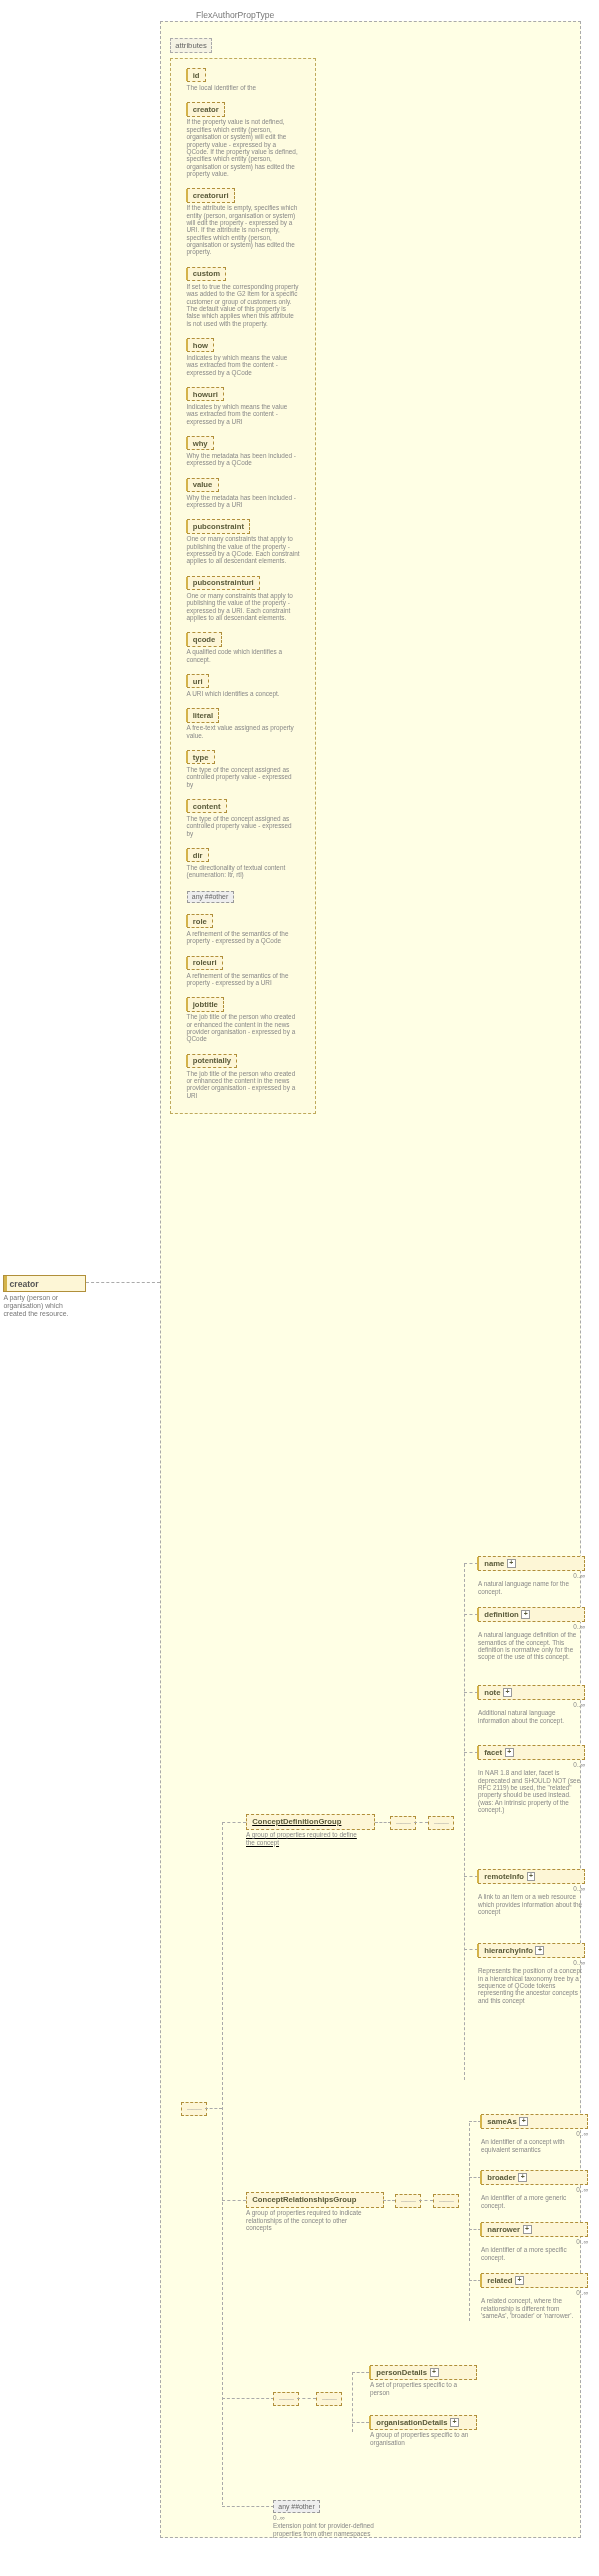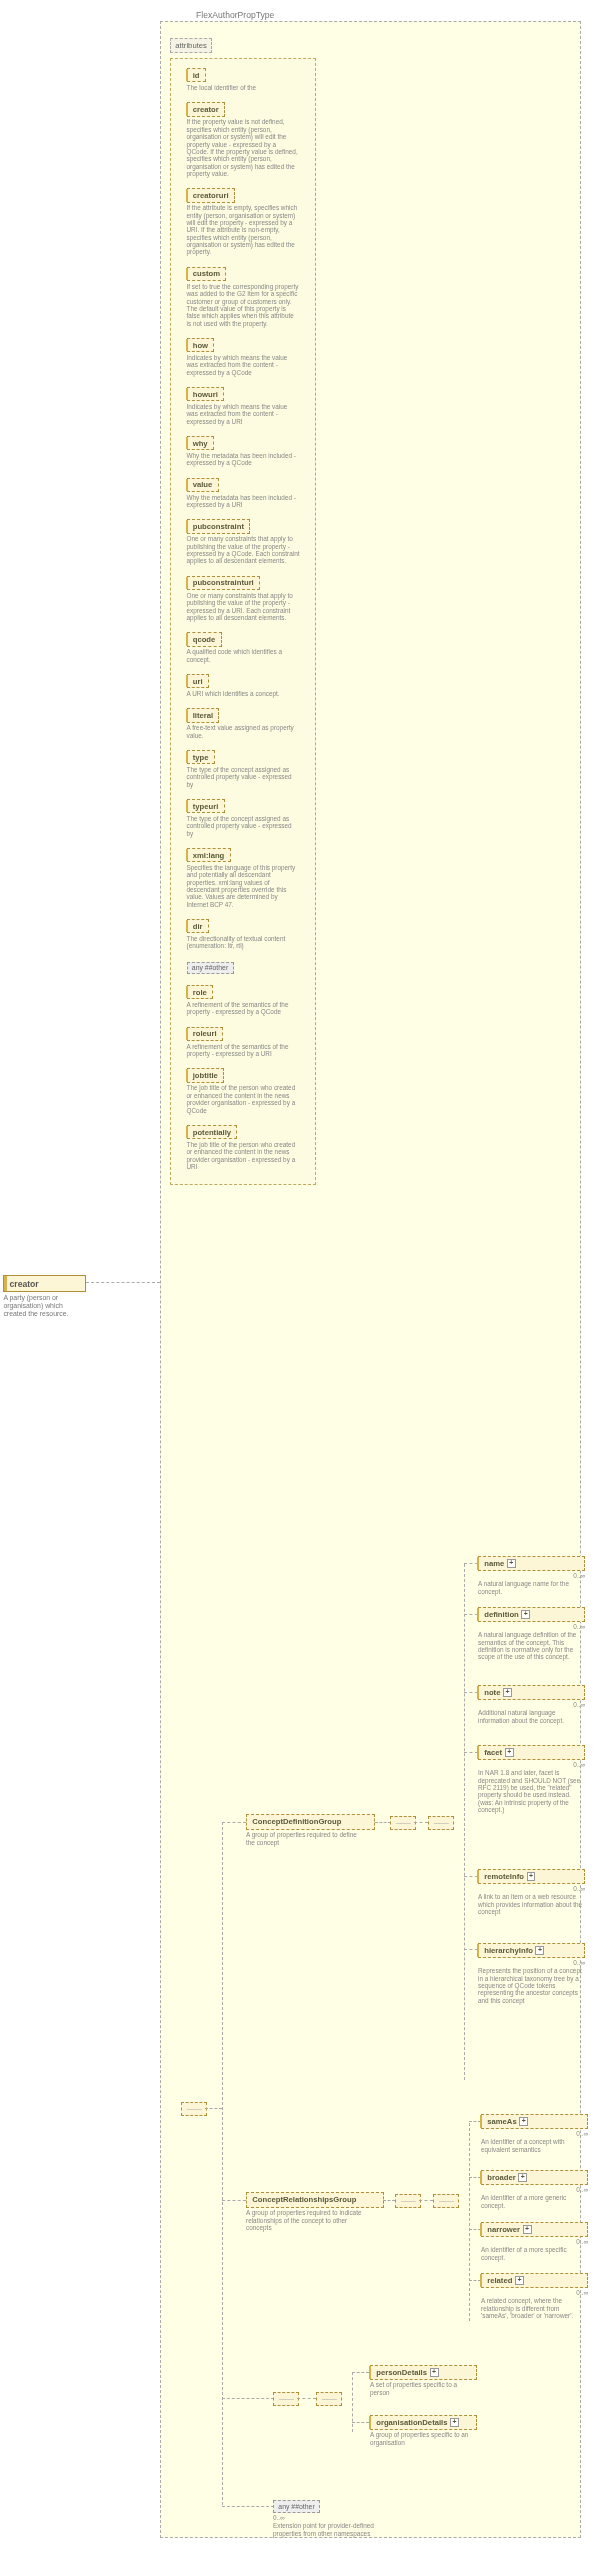--- a/index.html
+++ b/index.html
@@ -237,37 +237,36 @@
         <div class="attr-item"><div class="attr-name">how</div><div class="attr-desc">Indicates by which means the value was extracted from the content - expressed by a QCode</div></div>
         <div class="attr-item"><div class="attr-name">howuri</div><div class="attr-desc">Indicates by which means the value was extracted from the content - expressed by a URI</div></div>
         <div class="attr-item"><div class="attr-name">why</div><div class="attr-desc">Why the metadata has been included - expressed by a QCode</div></div>
         <div class="attr-item"><div class="attr-name">value</div><div class="attr-desc">Why the metadata has been included - expressed by a URI</div></div>
         <div class="attr-item"><div class="attr-name">pubconstraint</div><div class="attr-desc">One or many constraints that apply to publishing the value of the property - expressed by a QCode. Each constraint applies to all descendant elements.</div></div>
         <div class="attr-item"><div class="attr-name">pubconstrainturi</div><div class="attr-desc">One or many constraints that apply to publishing the value of the property - expressed by a URI. Each constraint applies to all descendant elements.</div></div>
         <div class="attr-item"><div class="attr-name">qcode</div><div class="attr-desc">A qualified code which identifies a concept.</div></div>
         <div class="attr-item"><div class="attr-name">uri</div><div class="attr-desc">A URI which identifies a concept.</div></div>
         <div class="attr-item"><div class="attr-name">literal</div><div class="attr-desc">A free-text value assigned as property value.</div></div>
         <div class="attr-item"><div class="attr-name">type</div><div class="attr-desc">The type of the concept assigned as controlled property value - expressed by</div></div>
-        <div class="attr-item"><div class="attr-name">typeuri</div><div class="attr-desc">The type of the concept assigned as controlled property value - expressed by</div></div>
-        <div class="attr-item"><div class="attr-name">xml:lang</div><div class="attr-desc">Specifies the language of this property and potentially all descendant properties. xml:lang values of descendant properties override this value. Values are determined by Internet BCP 47.</div></div>
+        <div class="attr-item"><div class="attr-name">content</div><div class="attr-desc">The type of the concept assigned as controlled property value - expressed by</div></div>
         <div class="attr-item"><div class="attr-name">dir</div><div class="attr-desc">The directionality of textual content (enumeration: ltr, rtl)</div></div>
         <div class="attr-item"><div class="any-box">any ##other</div></div>
         <div class="attr-item"><div class="attr-name">role</div><div class="attr-desc">A refinement of the semantics of the property - expressed by a QCode</div></div>
         <div class="attr-item"><div class="attr-name">roleuri</div><div class="attr-desc">A refinement of the semantics of the property - expressed by a URI</div></div>
         <div class="attr-item"><div class="attr-name">jobtitle</div><div class="attr-desc">The job title of the person who created or enhanced the content in the news provider organisation - expressed by a QCode</div></div>
         <div class="attr-item"><div class="attr-name">potentially</div><div class="attr-desc">The job title of the person who created or enhanced the content in the news provider organisation - expressed by a URI</div></div>
       </div>
   </div>
 
   <div class="seq dashed" style="top:2102px; left:181px;"></div>
   <div class="hline dashed" style="top:2108px; left:205px; width:17px;"></div>
   <div class="vline dashed" style="top:1822px; left:222px; height:683px;"></div>
 
   <div class="hline dashed" style="top:1822px; left:222px; width:24px;"></div>
-  <div class="group" style="top:1814px; left:246px; width:129px;">
+  <div class="group" style="top:1814px; left:246px; width:129px;text-decoration:underline;">
     <div class="group-box">ConceptDefinitionGroup</div>
     <div class="group-desc">A group of properties required to define the concept</div>
   </div>
   <div class="hline dashed" style="top:1822px; left:375px; width:15.5px;"></div>
   <div class="seq dashed" style="top:1816px; left:390px;"></div>
   <div class="hline dashed" style="top:1822px; left:414px; width:13.8px;"></div>
   <div class="seq dashed" style="top:1816px; left:428px;"></div>
 
   <div class="vline dashed" style="top:1564px; left:464px; height:516px;"></div>
 

